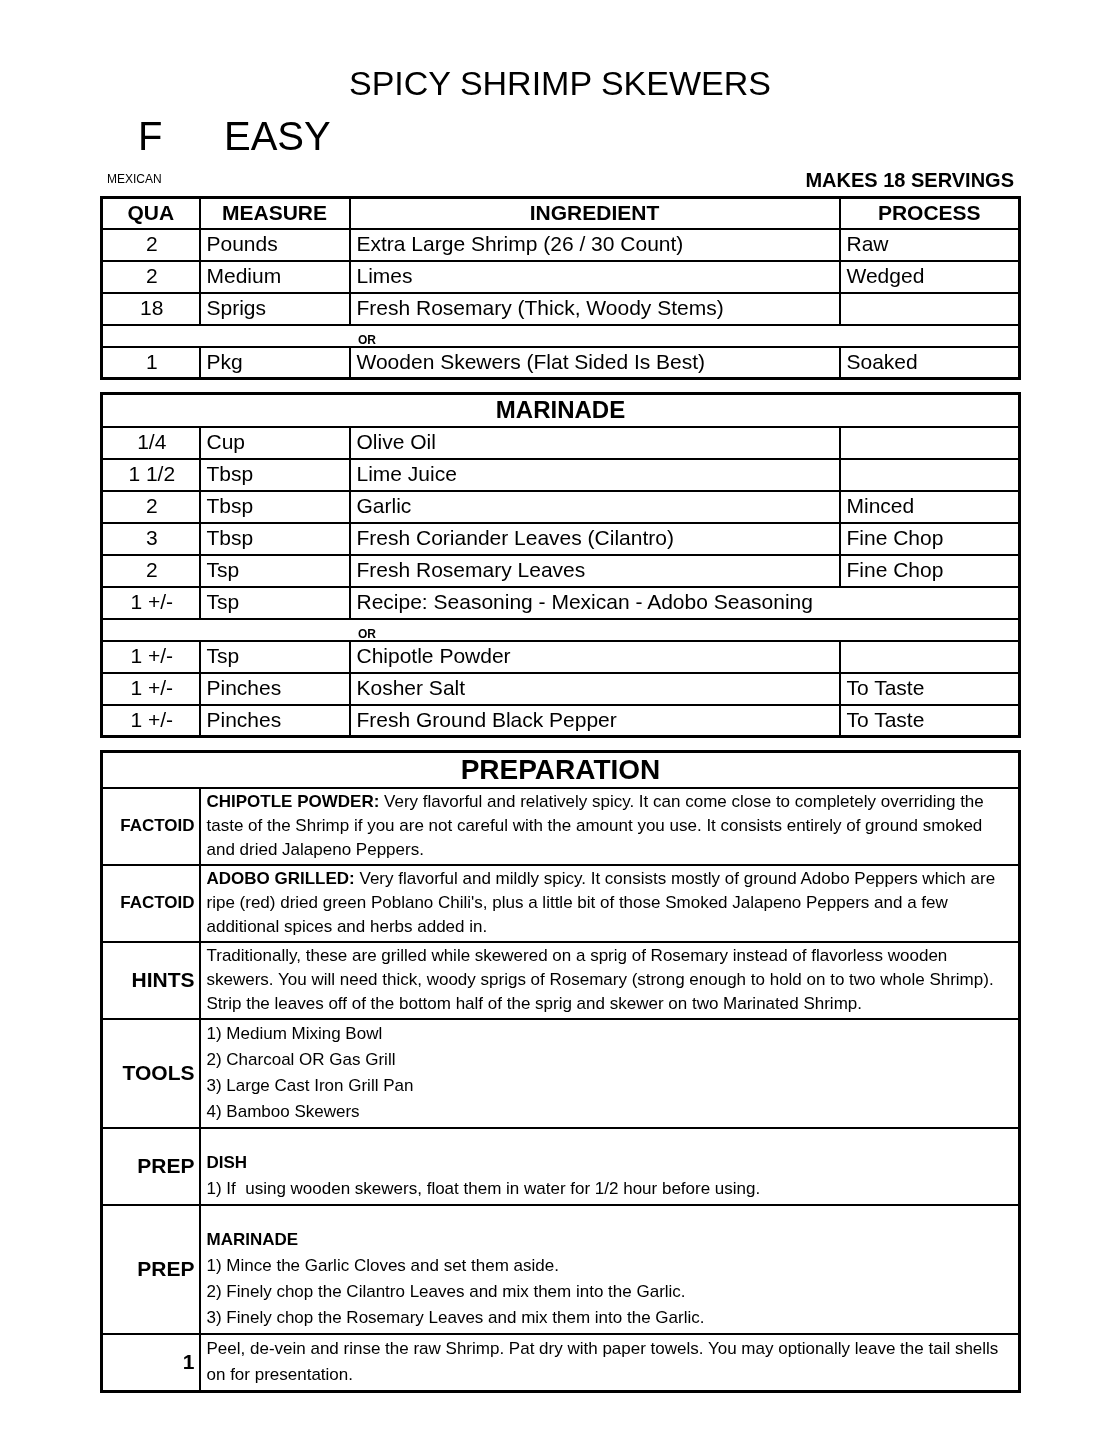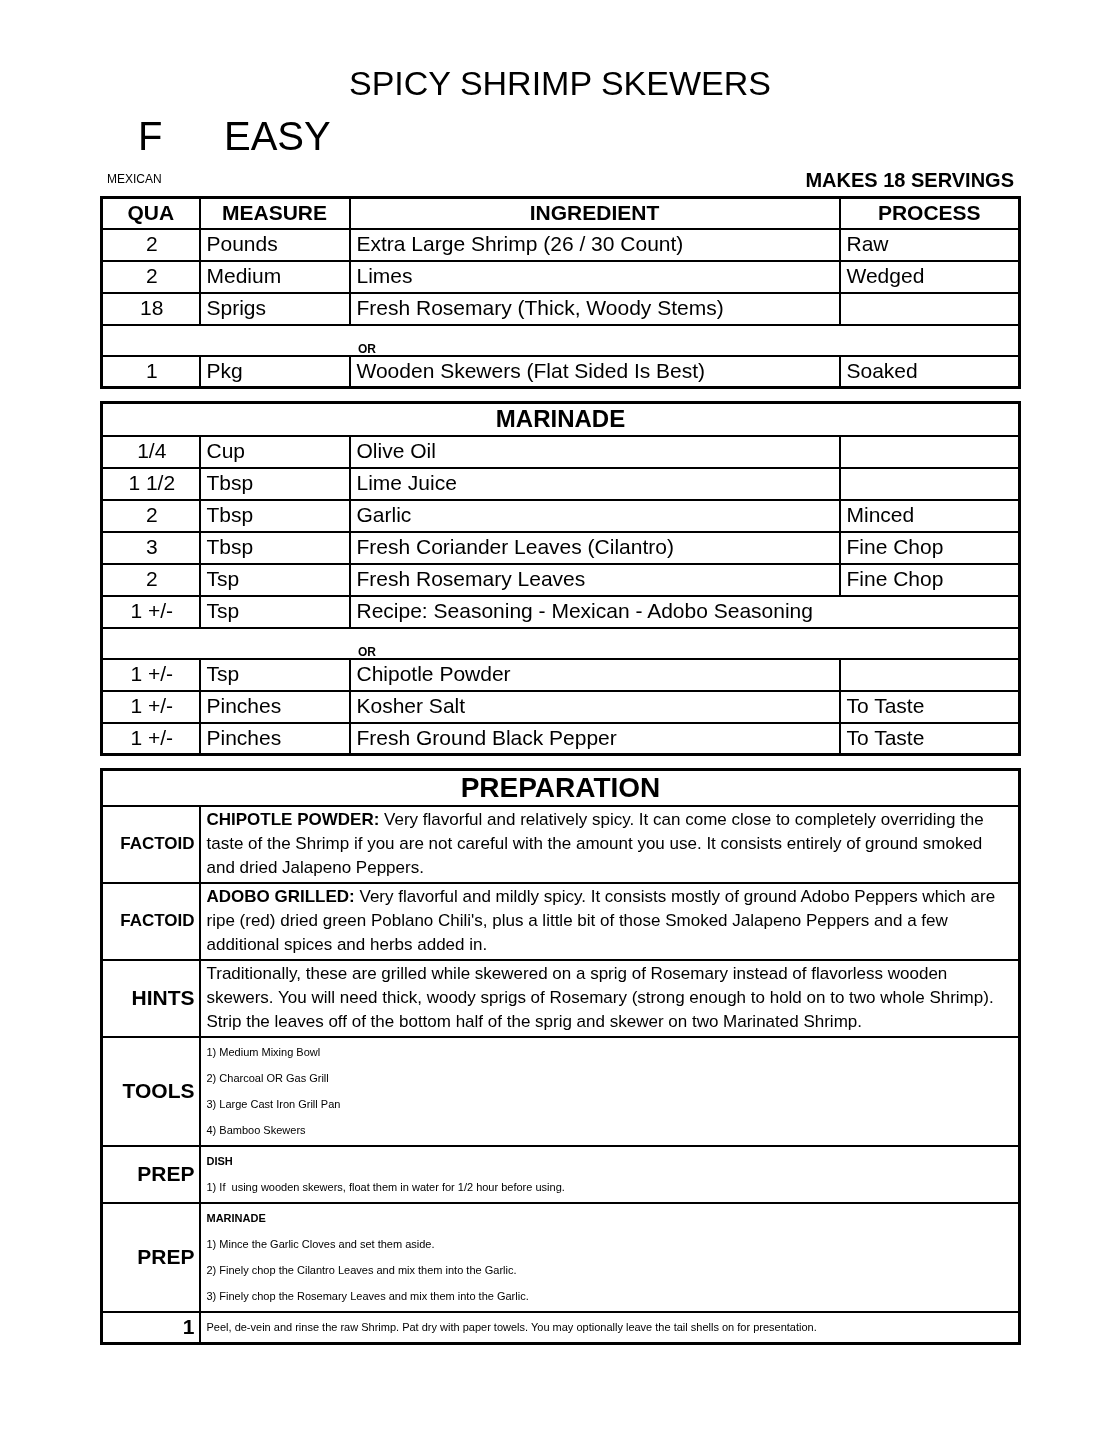--- a/index.html
+++ b/index.html
@@ -46,38 +46,38 @@
     padding: 1px 4px 2px 6px; overflow: hidden;
   }
   col.c-qua { width: 98px; } col.c-measure { width: 150px; }
   col.c-ingredient { width: 490px; } col.c-process { width: 180px; }
 
   tr.hdr-row th { font-weight: bold; text-align: center; height: 31px; padding: 1px 2px; }
   tr.ing-row { height: 32px; }
   td.qua { text-align: center; }
   tr.or-row td {
     height: 20px; font-size: 12px; font-weight: bold;
-    padding: 17px 0 0 255px; line-height: 12px;
+    padding: 8px 0 0 255px; line-height: 12px;
   }
   tr.sect-title td {
     text-align: center; font-weight: bold; font-size: 24px; height: 33px; padding: 1px;
   }
 
   
   col.c-label { width: 98px; } col.c-text { width: 820px; }
   tr.prep-title td { text-align: center; font-weight: bold; font-size: 28px; height: 36px; padding: 1px; }
   td.plabel {
     text-align: right; font-weight: bold; font-size: 22px; padding: 1px 2px;
   }
   td.plabel.small { font-size: 17px; }
   td.ptext { padding: 3px 8px 4px 7px; vertical-align: middle; }
   .para { font-size: 17px; line-height: 24px; }
   .para b { font-weight: bold; }
-  .phead { font-size: 11px; line-height: 26px; font-weight: bold; }
-  .pline { font-size: 11px; line-height: 26px; white-space: pre-wrap; }
+  .phead { font-size: 17px; line-height: 26px; font-weight: bold; margin-top: 20px; }
+  .pline { font-size: 17px; line-height: 26px; white-space: pre-wrap; }
 </style>
 </head>
 <body>
 
 <div class="page">
 
   <div class="hdr-title">SPICY SHRIMP SKEWERS</div>
   <div class="hdr-flag">F</div>
   <div class="hdr-difficulty">EASY</div>
   <div class="hdr-cuisine">MEXICAN</div>

